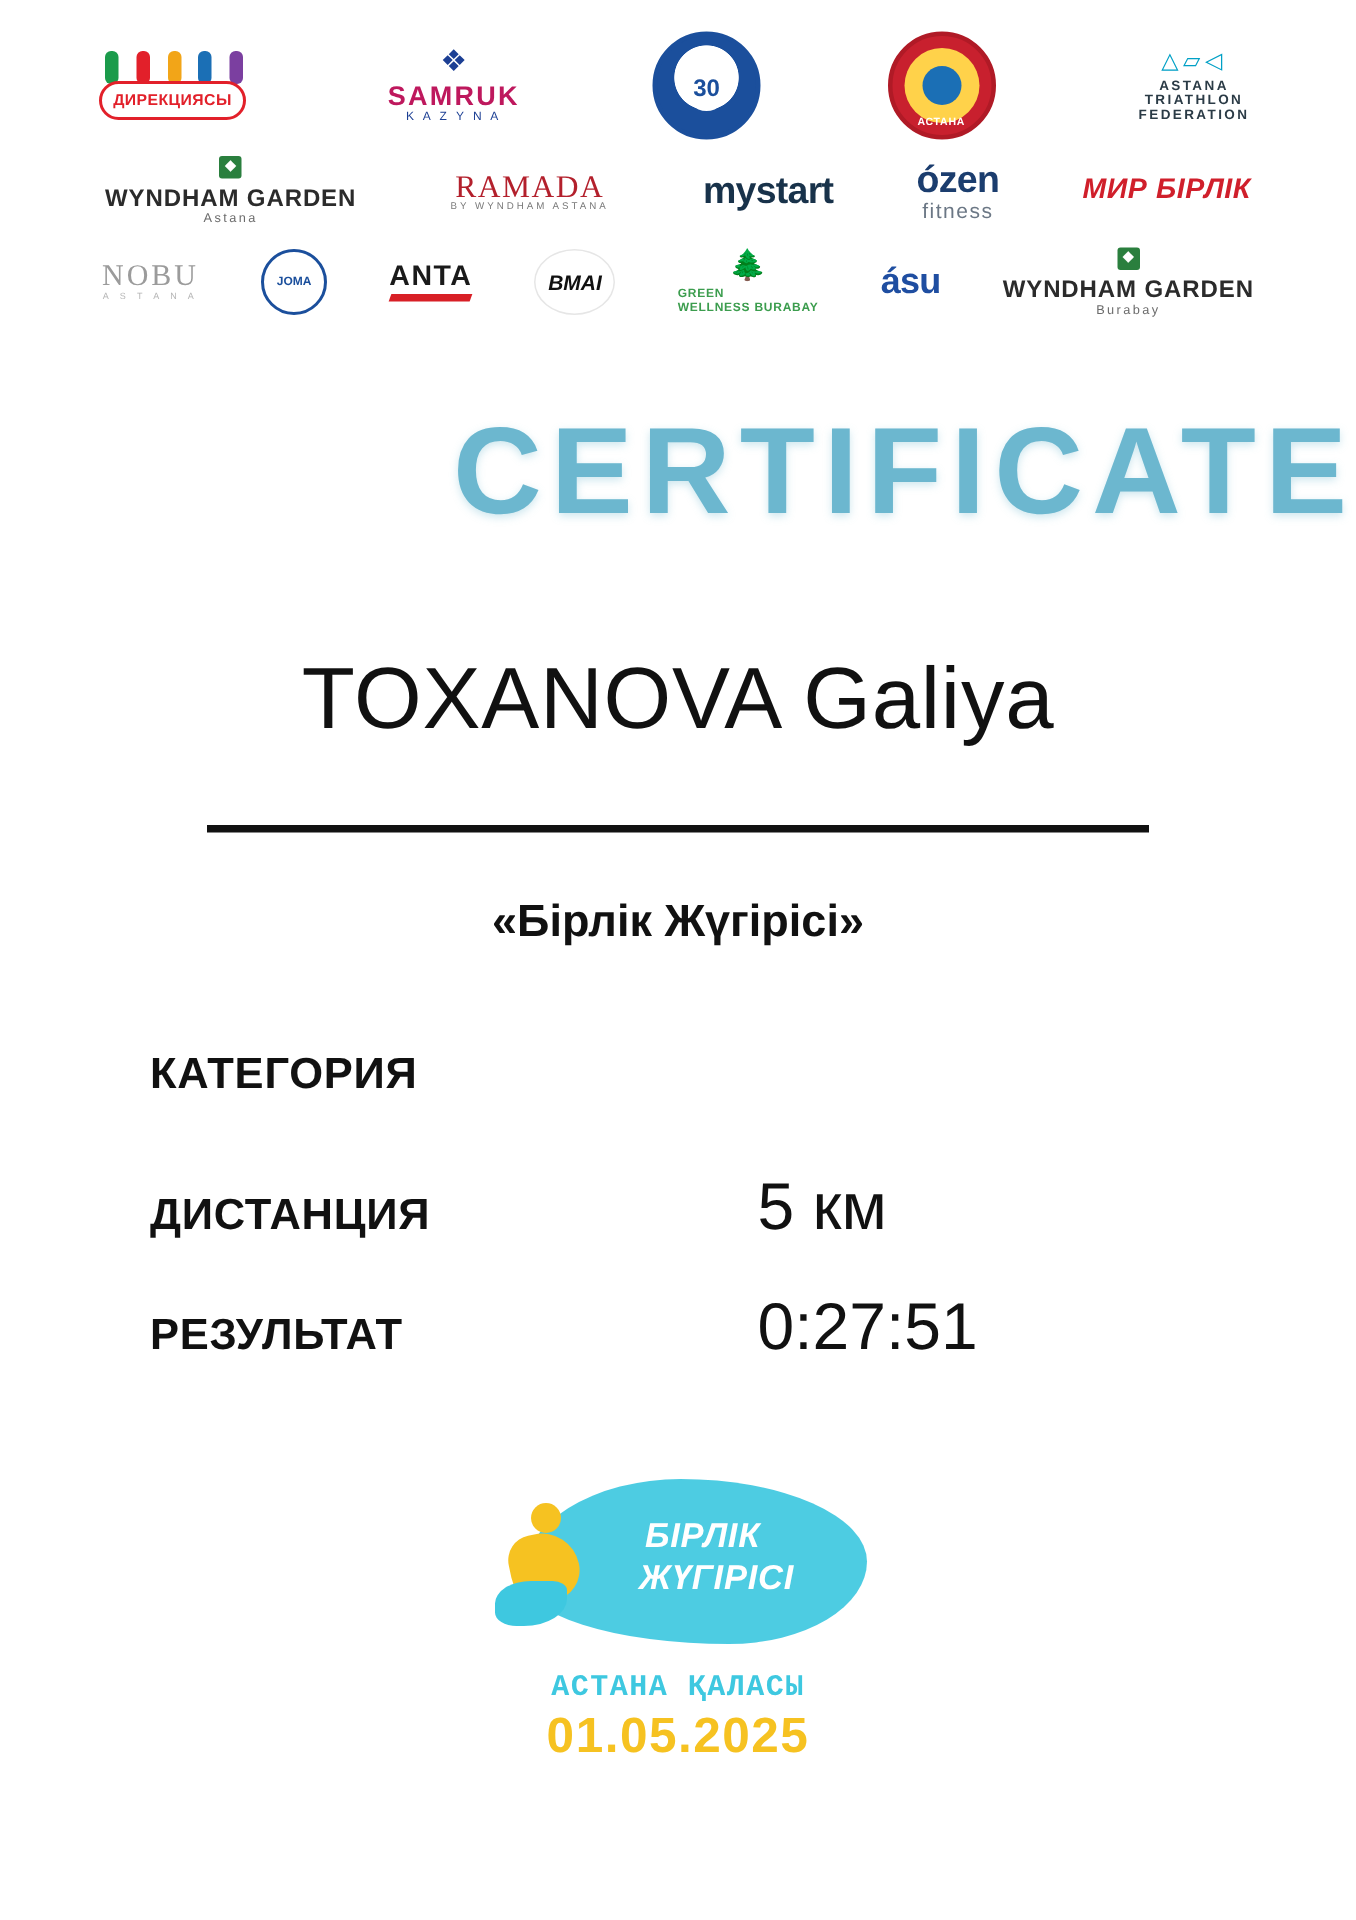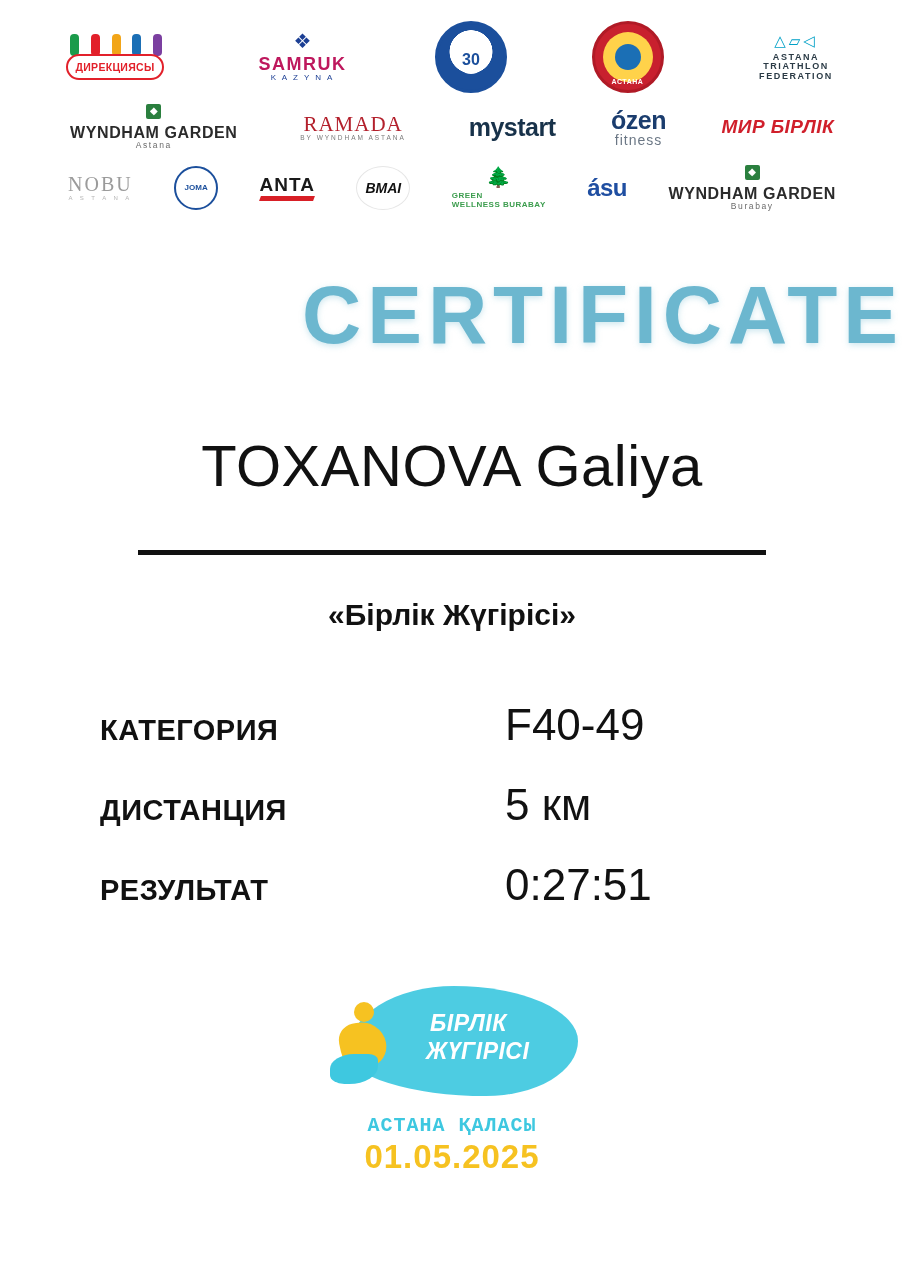--- a/index.html
+++ b/index.html
@@ -446,21 +446,20 @@
 
   <div class="athlete-name">TOXANOVA Galiya</div>
 
   <div class="divider"></div>
 
   <div class="event-name">«Бірлік Жүгірісі»</div>
 
   <div class="results">
     <div class="result-row">
       <div class="result-label">КАТЕГОРИЯ</div>
-      <div class="result-value">F40-49</div>
     </div>
     <div class="result-row">
       <div class="result-label">ДИСТАНЦИЯ</div>
       <div class="result-value">5 км</div>
     </div>
     <div class="result-row">
       <div class="result-label">РЕЗУЛЬТАТ</div>
       <div class="result-value">0:27:51</div>
     </div>
   </div>

